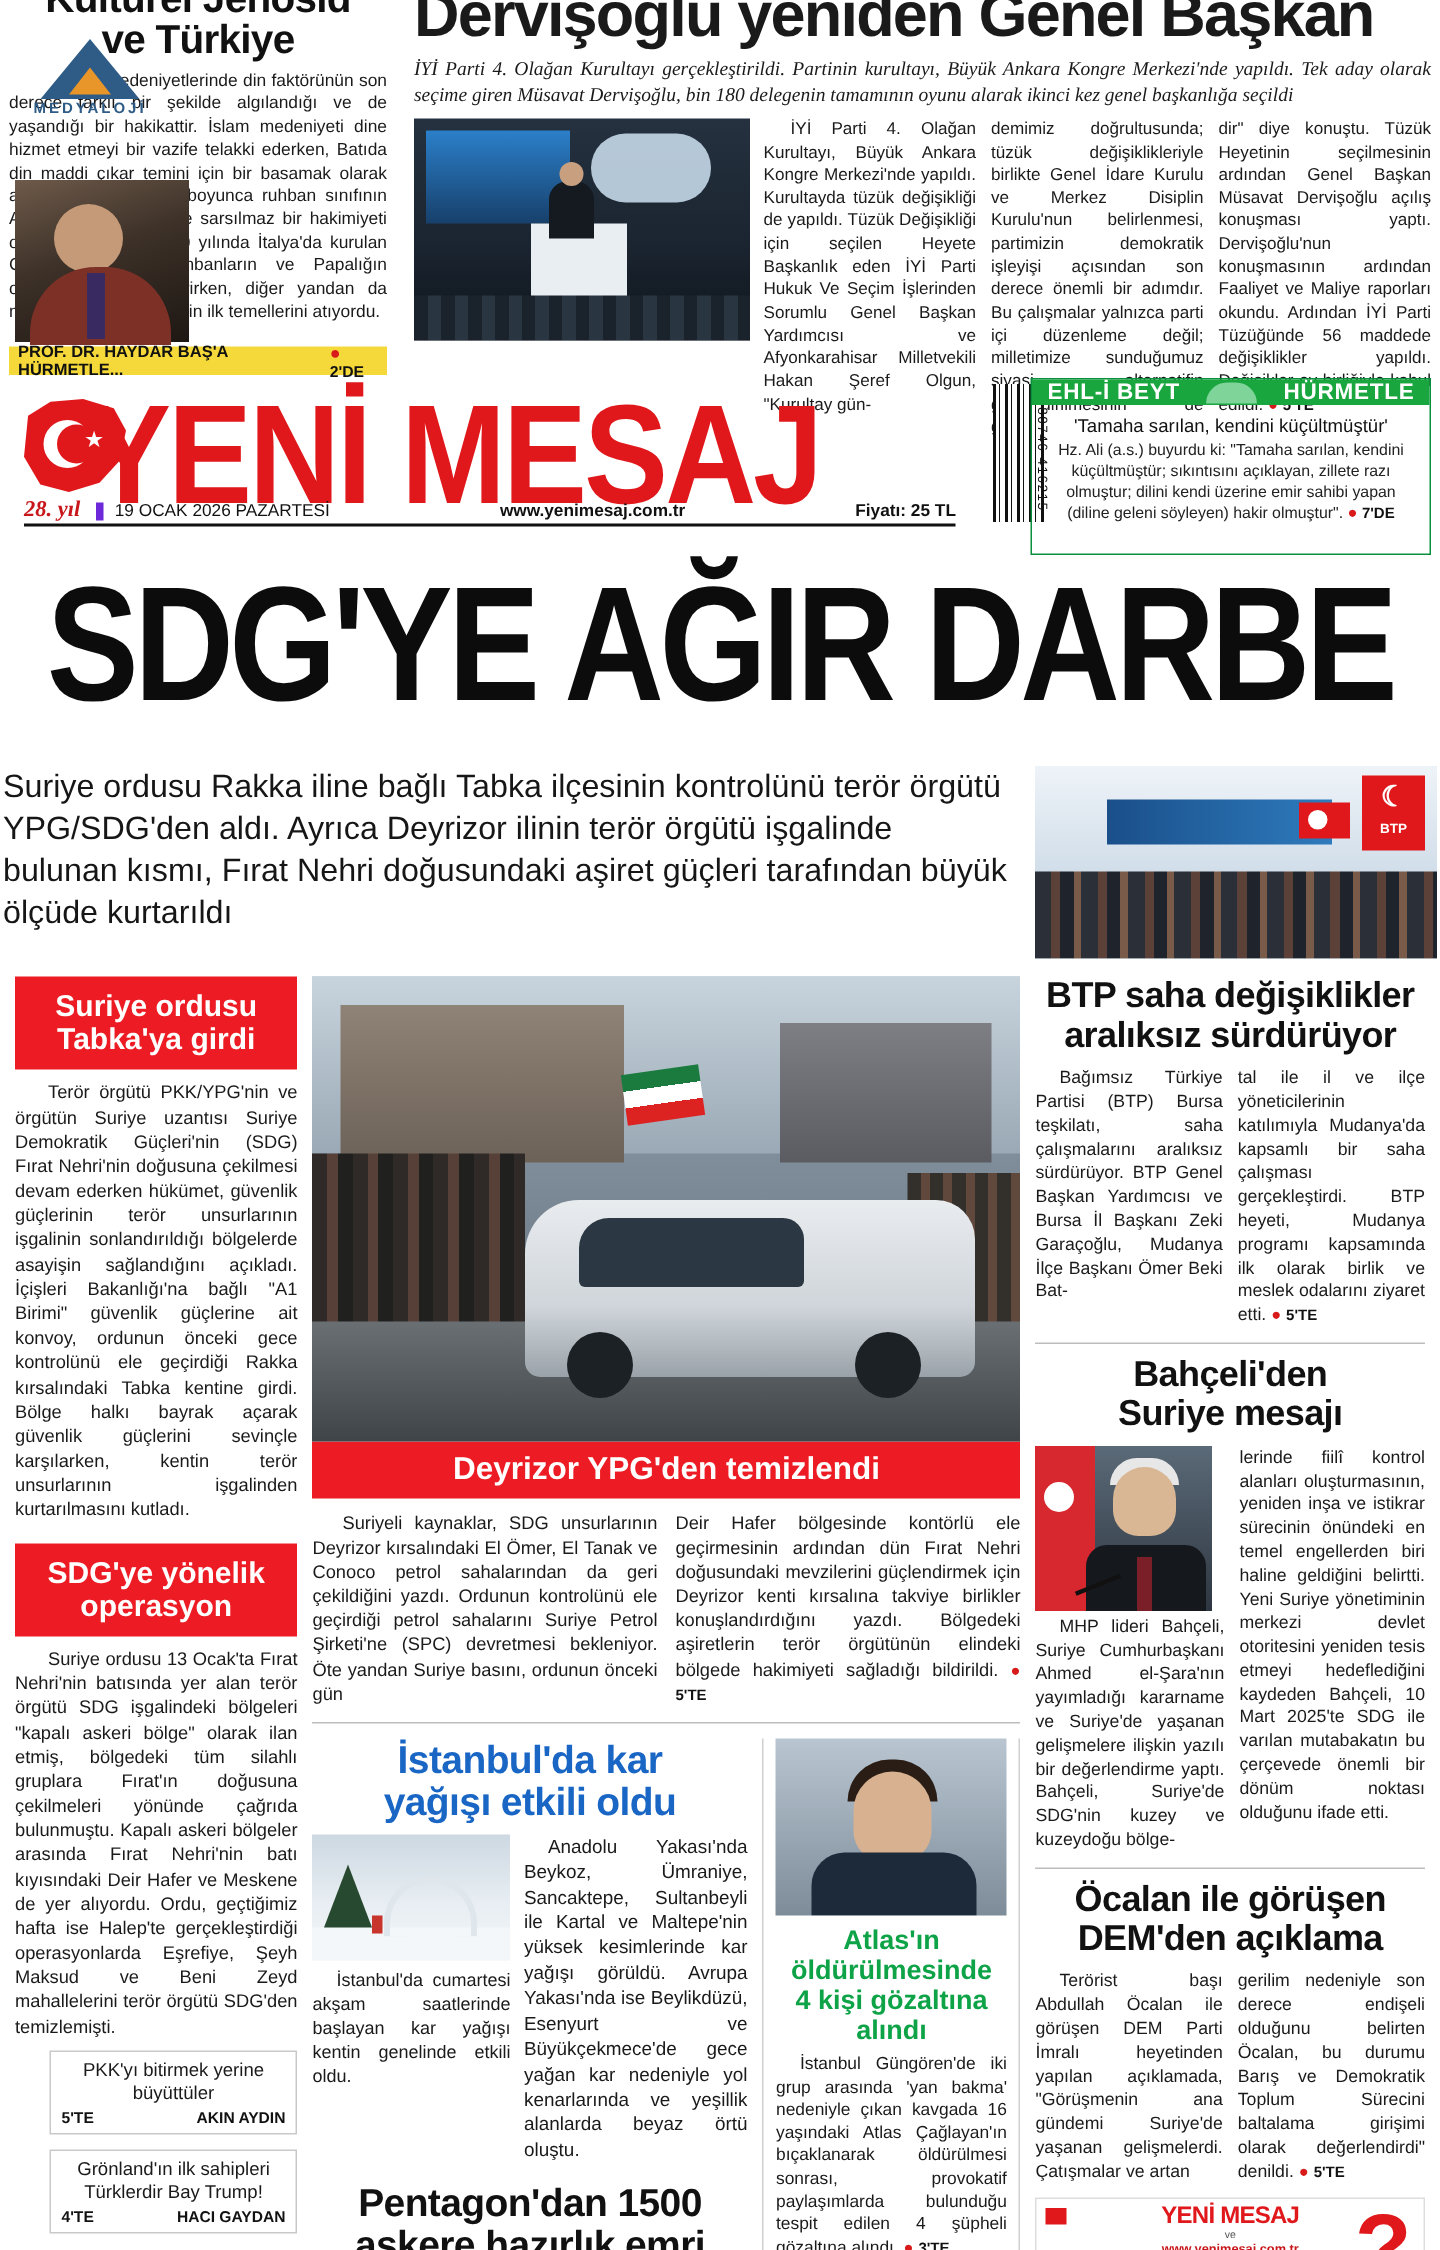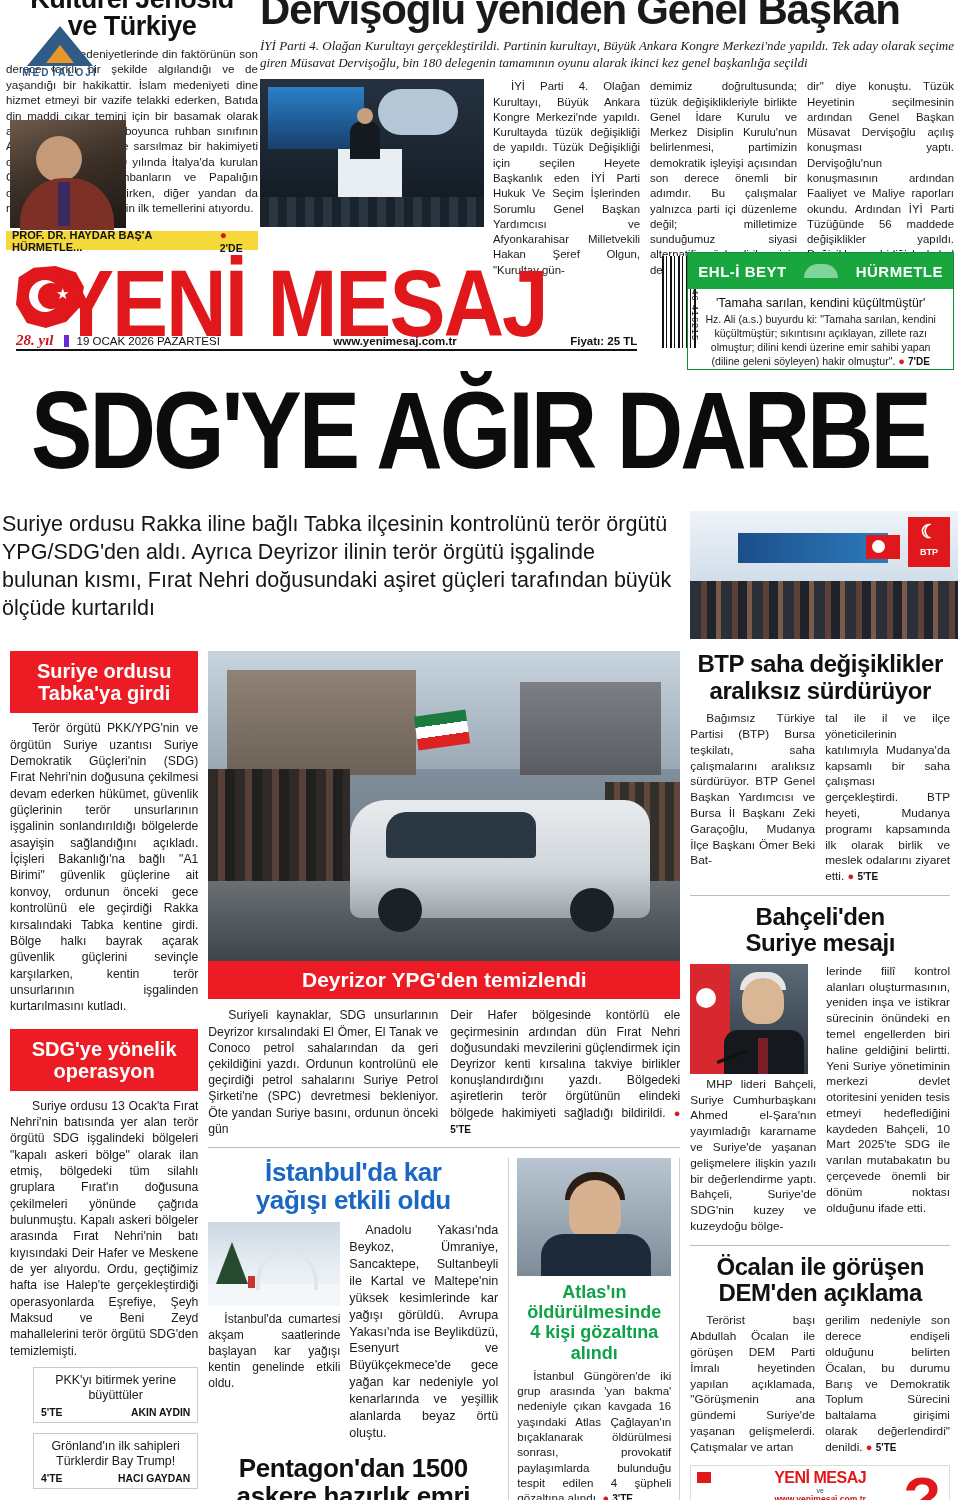--- a/index.html
+++ b/index.html
@@ -7,21 +7,21 @@
     width: 960px; height: 1500px;
     background: #ffffff;
     font-family: "Liberation Sans", sans-serif;
     color: #111;
     overflow: hidden;
     position: relative;
   }
   .page { width: 960px; height: 1500px; position: relative; }
 
   
-  .topstrip { display: flex; height: 252px; padding: 0 6px; gap: 2px; }
+  .topstrip { display: flex; height: 252px; padding: 0 6px; gap: 18px; }
 
   .col-opinion { width: 252px; position: relative; overflow: hidden; padding-top: 0; }
   .op-title {
     font-size: 27px; font-weight: 700; line-height: 1.0;
     text-align: center; color: #111; letter-spacing: -0.5px;
     margin-top: -14px;
   }
   .op-title .l1 { display:block; }
   .op-body {
     font-size: 11.6px; line-height: 1.33; text-align: justify;
@@ -122,21 +122,21 @@
   .datebox { font-weight:400; font-size:11.5px; border-left:5px solid #6d28d9; padding-left:8px;}
   .weburl { flex:1; text-align:center; font-weight:700; font-size:11.5px; }
   .price { font-weight:700; font-size:11.5px; }
   .barcode { position:absolute; left:656px; top:4px; width:36px; height:92px;
     background: repeating-linear-gradient(90deg,#111 0 2px,#fff 2px 4px,#111 4px 5px,#fff 5px 8px);
   }
   .barnum { position:absolute; left:684px; top:4px; writing-mode: vertical-rl;
     font-size:9px; letter-spacing:1px; }
 
   .mast-right { width: 272px; margin-left: 46px; border:1px solid #0a8f3c; position:relative; }
-  .ehl-bar { height: 36px; background:#19a63e; color:#fff; font-weight:800; font-size:15px;
+  .ehl-bar { height: 17px; background:#19a63e; color:#fff; font-weight:800; font-size:15px;
      display:flex; align-items:center; justify-content:space-between; padding:0 10px; letter-spacing:0.5px;}
   .ehl-bar .dome { width:34px; height:14px; background:#7fd49a; border-radius:17px 17px 0 0; }
   .ehl-q { text-align:center; font-weight:400; font-size:12.4px; margin:7px 6px 3px; color:#111; }
   .ehl-b { text-align:center; font-size:10.6px; line-height:1.3; margin:0 7px 6px; color:#222; }
 
   
   .mainhead {
     font-size: 92px; font-weight: 800; letter-spacing: -3px;
     text-align: center; line-height: 0.95; padding: 8px 10px 0;
     color: #0c0c0c; transform: scaleY(1.18); transform-origin: center top;

